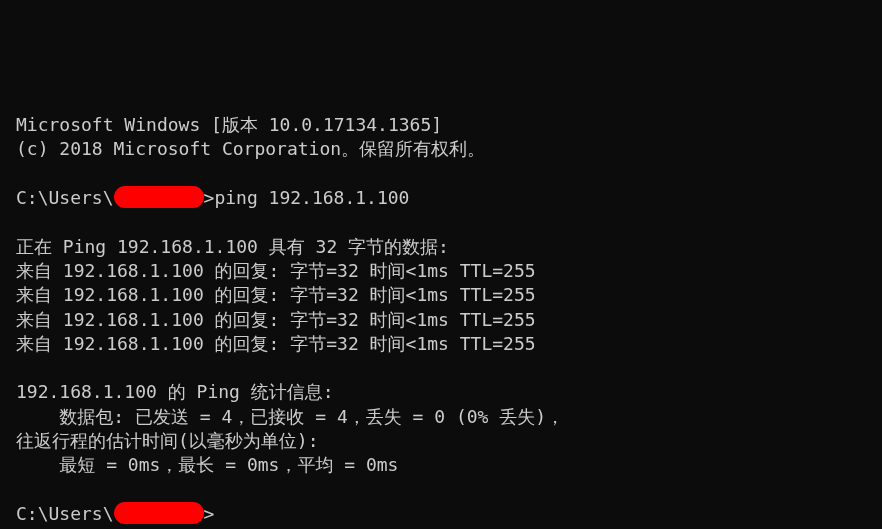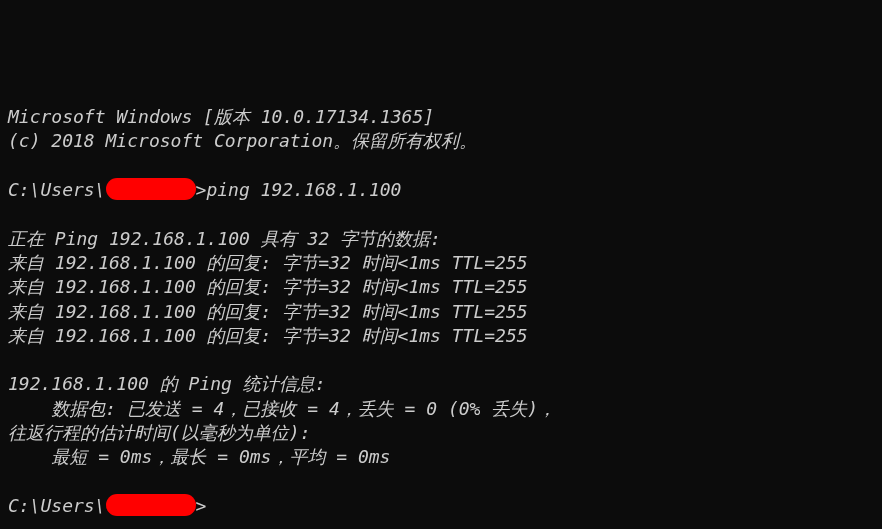--- a/index.html
+++ b/index.html
@@ -10,22 +10,21 @@
       font-family: "NSimSun", "SimSun", "Consolas", monospace;
       font-size: 18px;
       line-height: 1.35;
       white-space: pre;
       width: 882px;
       height: 529px;
       overflow: hidden;
     }
     .term {
       padding: 0;
-      margin: 8px;
-      font-style: italic;
+      margin: 16px;
     }
     .line {
       display: block;
     }
     .redact {
       display: inline-block;
       width: 90px;
       height: 22px;
       background: #ff0000;
       border-radius: 11px;

